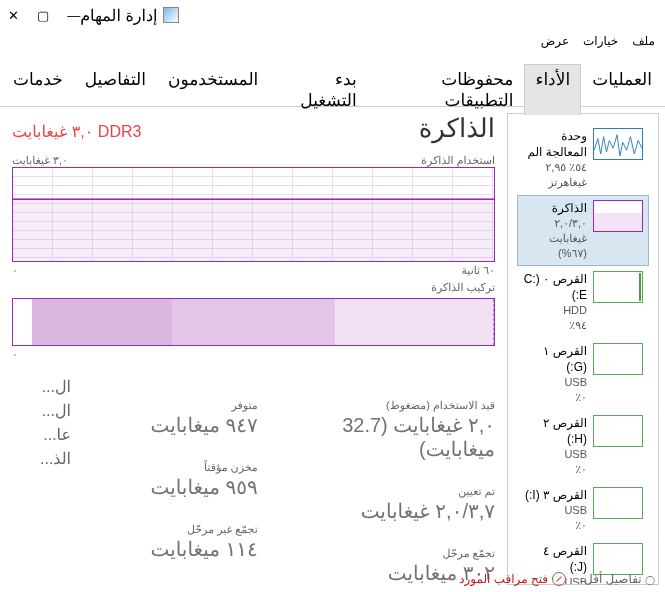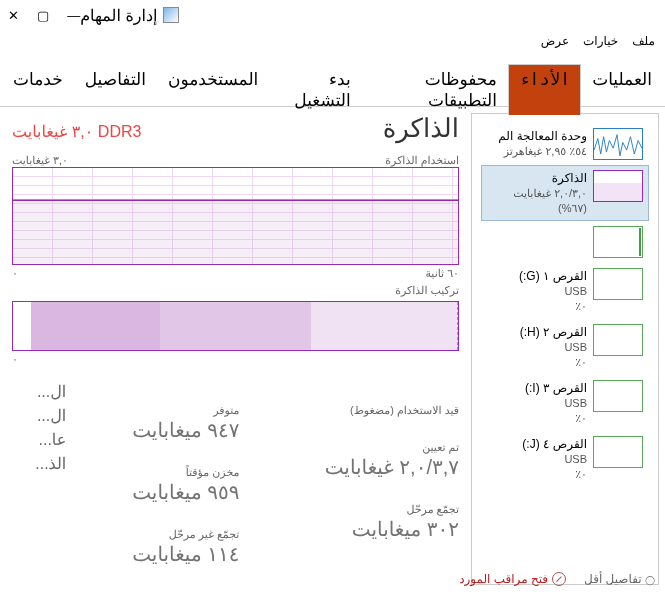--- a/index.html
+++ b/index.html
@@ -57,32 +57,31 @@
   padding: 4px 10px 5px;
   font-size: 17px;
   border: 1px solid transparent;
   border-bottom: none;
   cursor: default;
   position: relative;
   top: 10px;
 }
 .tab.active {
   border-color: #ccc;
-  background: #c2410c;
+  background: #e5e5e5;
   border-bottom: 1px solid #fff;
-  font-family: Liberation Mono, monospace;
 }
 .body-area {
   display: flex;
   height: calc(100% - 108px);
   padding: 6px;
   gap: 6px;
 }
 .sidebar {
-  width: 188px;
+  width: 152px;
   border: 1px solid #ccc;
   overflow-y: auto;
   padding: 9px;
 }
 .sb-item {
   display: flex;
   align-items: flex-start;
   gap: 6px;
   padding: 5px 6px;
   cursor: default;
@@ -257,20 +256,25 @@
       <div class="sb-text">
         <div class="title">الذاكرة</div>
         <div class="sub">٢,٠/٣,٠ غيغابايت (٦٧%)</div>
       </div>
     </div>
 
     <div class="sb-item">
       <div class="sb-thumb green-c">
           <div class="green-mark"></div>
         </div>
+      <div class="sb-text">
+        <div class="title">القرص ٠ (C: E:)</div>
+        <div class="sub">HDD</div>
+        <div class="sub">٩٤٪</div>
+      </div>
     </div>
 
     <div class="sb-item">
       <div class="sb-thumb green-c"></div>
       <div class="sb-text">
         <div class="title">القرص ١ (G:)</div>
         <div class="sub">USB</div>
         <div class="sub">٠٪</div>
       </div>
     </div>
@@ -331,20 +335,21 @@
       <div class="comp-seg2"></div>
     </div>
     <div class="chart-footer">
       <span></span>
       <span>٠</span>
     </div>
 
     <div class="stats">
       <div class="stat-col">
         <div class="stat-label">قيد الاستخدام (مضغوط)</div>
+        <div class="stat-value">٢,٠ غيغابايت (32.7 ميغابايت)</div>
         <div class="stat-label">تم تعيين</div>
         <div class="stat-value">٢,٠/٣,٧ غيغابايت</div>
         <div class="stat-label">تجمّع مرحّل</div>
         <div class="stat-value">٣٠٢ ميغابايت</div>
       </div>
       <div class="stat-col">
         <div class="stat-label">متوفر</div>
         <div class="stat-value">٩٤٧ ميغابايت</div>
         <div class="stat-label">مخزن مؤقتاً</div>
         <div class="stat-value">٩٥٩ ميغابايت</div>

